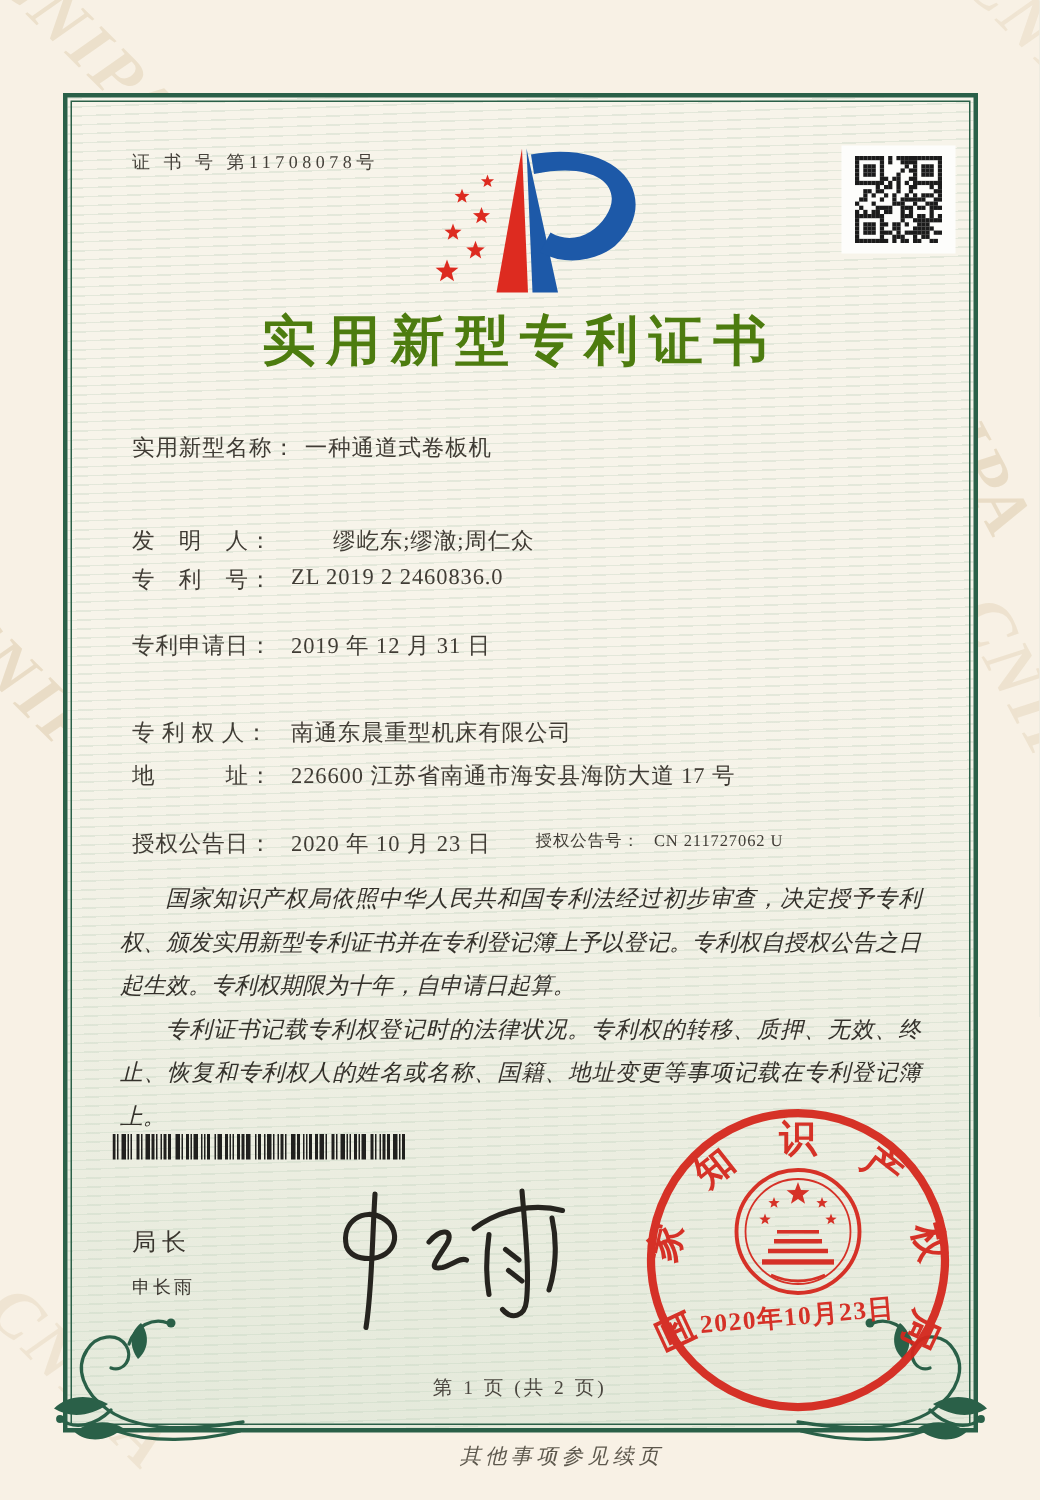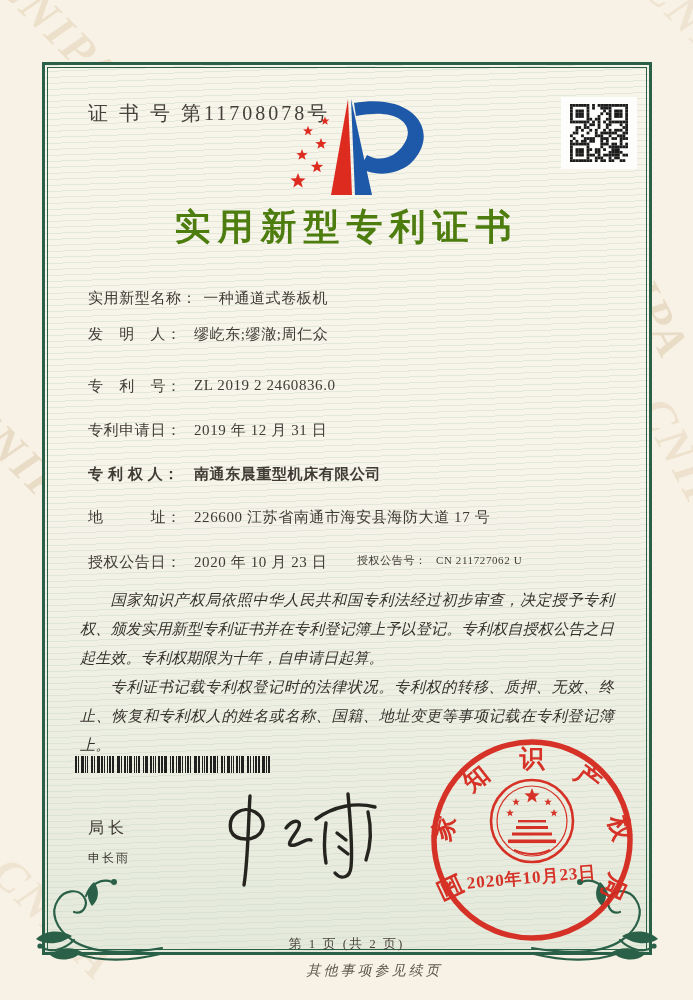--- a/index.html
+++ b/index.html
@@ -13,21 +13,21 @@
   .frame{position:absolute;left:42px;top:62px;width:610px;height:893px;
          box-sizing:border-box;border:3px solid #2a6048;z-index:2;
          background:#f7f4ea;
          background-image:
            linear-gradient(180deg, rgba(222,232,216,0) 45%, rgba(198,216,194,.38) 100%),
            repeating-linear-gradient(178deg, rgba(130,170,140,.17) 0px, rgba(130,170,140,.17) 1px, rgba(0,0,0,0) 1px, rgba(0,0,0,0) 6px);}
   .frame-inner{position:absolute;inset:2px;border:1px solid #2a6048;}
   .corner{position:absolute;z-index:3;}
   
   .content{position:absolute;inset:0;z-index:4;}
-  .cert-no{position:absolute;left:88px;top:100px;font-size:20px;letter-spacing:3px;color:#45413a;}
+  .cert-no{position:absolute;left:88px;top:100px;font-size:12px;letter-spacing:3px;color:#45413a;}
   .logo{position:absolute;left:258px;top:94px;}
   .qr-panel{position:absolute;left:561px;top:97px;width:76px;height:72px;background:#fdfdfb;}
   .qr-panel svg{position:absolute;left:9px;top:7px;}
   .title{position:absolute;left:0;top:203px;width:693px;text-align:center;
          font-size:36px;font-weight:bold;letter-spacing:7px;color:#4d7c0f;}
   .row{position:absolute;left:88px;display:flex;font-size:15px;color:#403c35;letter-spacing:.6px;white-space:nowrap;}
   .row .lbl{display:inline-block;min-width:100px;}
   .row .val{margin-left:6px;}
   .row2-pair{position:absolute;font-size:11px;color:#403c35;letter-spacing:.6px;white-space:nowrap;}
   .paras{position:absolute;left:80px;top:585px;width:534px;font-size:15.2px;line-height:29px;
@@ -36,21 +36,21 @@
   .barcode{position:absolute;left:75px;top:756px;}
   .sig-title{position:absolute;left:88px;top:818px;font-size:16px;letter-spacing:4px;color:#3a362f;}
   .sig-name{position:absolute;left:88px;top:850px;font-size:12px;letter-spacing:2px;color:#3a362f;}
   .signature{position:absolute;left:198px;top:788px;}
   .seal{position:absolute;left:422px;top:728px;opacity:.95;}
   .seal-char{font-size:25px;font-weight:bold;fill:#d5281e;text-anchor:middle;
              font-family:"Liberation Serif","DejaVu Serif",serif;}
   .seal-date{font-size:17px;font-weight:bold;fill:#d5281e;letter-spacing:1px;text-anchor:middle;
              font-family:"Liberation Serif","DejaVu Serif",serif;}
   .page-footer{position:absolute;left:0;top:916px;width:693px;text-align:center;
-               font-size:13px;letter-spacing:2px;color:#4a463f;z-index:4;margin-top:19px;}
+               font-size:13px;letter-spacing:2px;color:#4a463f;z-index:4;}
   .cont-note{position:absolute;left:0;top:962px;width:693px;text-align:center;
              font-size:14px;letter-spacing:3px;color:#5d584d;z-index:4;font-style:italic;padding-left:28px;}
 </style>
 </head>
 <body>
 
 <div class="canvas">
 
   <div class="wm" style="left:-18px;top:2px;transform:rotate(45deg);">CNIPA</div>
   <div class="wm" style="left:628px;top:6px;transform:rotate(45deg);opacity:.3;">CNIPA</div>
@@ -359,33 +359,33 @@
           <rect x="52.48" y="55.24" width="2.81" height="2.81" fill="#1b1b1b"></rect>
         </svg>
     </div>
 
     <div class="title">实用新型专利证书</div>
 
     <div class="row" style="top:289px;">
       <span class="lbl">实用新型名称：</span>
       <span class="val">一种通道式卷板机</span>
     </div>
-    <div class="row" style="top:325px;">
+    <div class="row" style="top:351px;gap:28px;">
       <span class="lbl">发　明　人：</span>
       <span class="val">缪屹东;缪澈;周仁众</span>
     </div>
     <div class="row" style="top:377px;">
       <span class="lbl">专　利　号：</span>
       <span class="val">ZL 2019 2 2460836.0</span>
     </div>
     <div class="row" style="top:421px;">
       <span class="lbl">专利申请日：</span>
       <span class="val">2019 年 12 月 31 日</span>
     </div>
-    <div class="row" style="top:465px;font-weight:bold;">
+    <div class="row" style="top:479px;">
       <span class="lbl">专 利 权 人：</span>
       <span class="val">南通东晨重型机床有限公司</span>
     </div>
     <div class="row" style="top:508px;">
       <span class="lbl">地　　　址：</span>
       <span class="val">226600 江苏省南通市海安县海防大道 17 号</span>
     </div>
     <div class="row" style="top:553px;">
       <span class="lbl">授权公告日：</span>
       <span class="val">2020 年 10 月 23 日</span>

